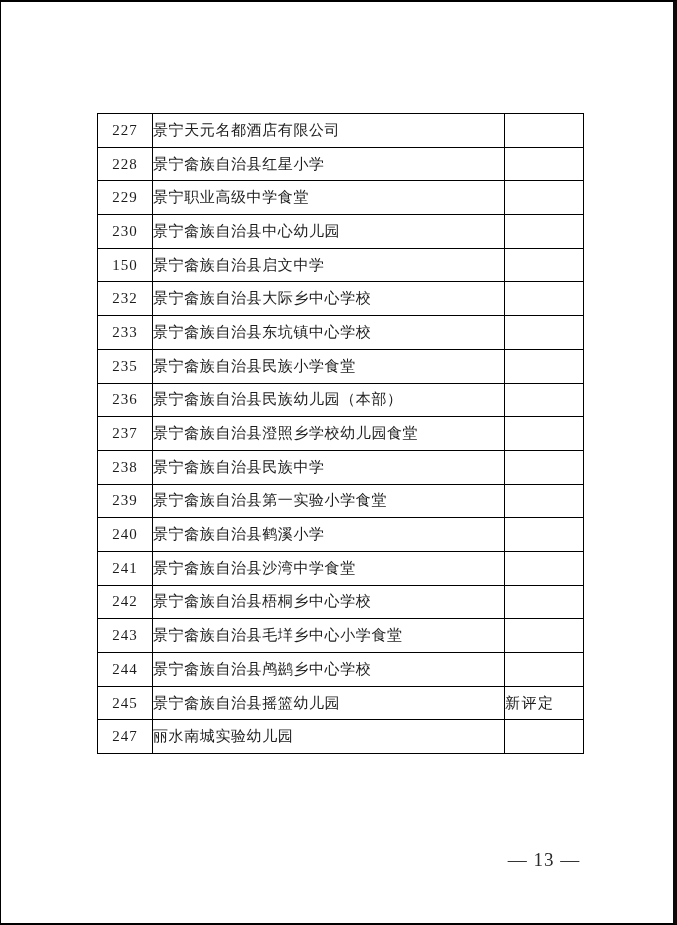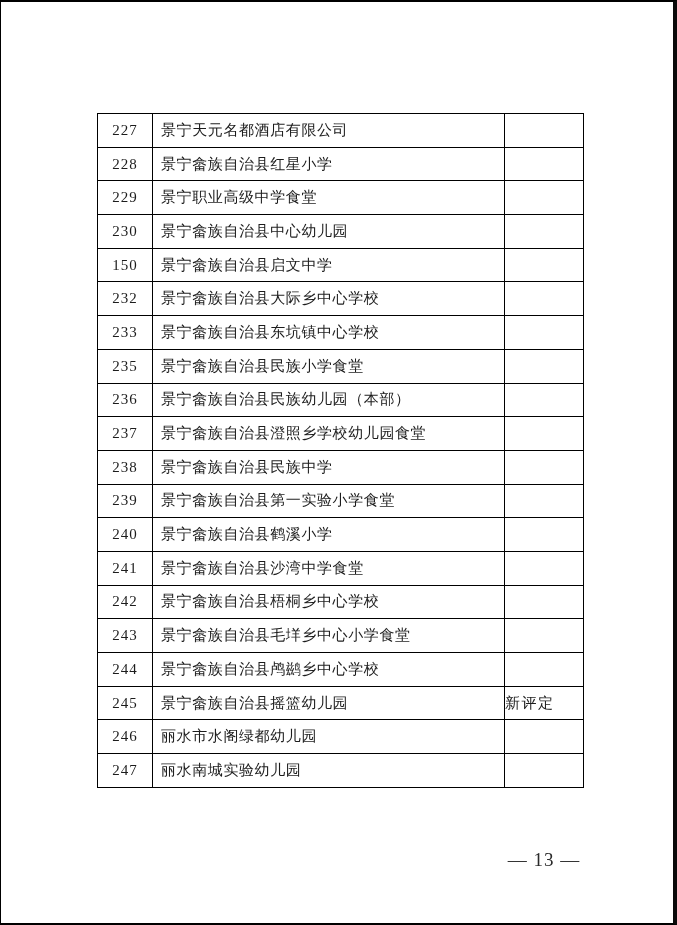--- a/index.html
+++ b/index.html
@@ -35,21 +35,20 @@
     color: #1c1c1c;
     vertical-align: middle;
     overflow: hidden;
     white-space: nowrap;
   }
   td.col-no {
     text-align: center;
     letter-spacing: 1px;
   }
   td.col-name {
-    padding-left: 8px;
     letter-spacing: 0.6px;
   }
   td.col-status {
     text-align: left;
     letter-spacing: 1.5px;
   }
   .page-footer {
     position: absolute;
     left: 505px;
     top: 849px;
@@ -157,25 +156,20 @@
     <td class="col-no">244</td>
     <td class="col-name">景宁畲族自治县鸬鹚乡中心学校</td>
     <td class="col-status"></td>
   </tr>
       <tr>
     <td class="col-no">245</td>
     <td class="col-name">景宁畲族自治县摇篮幼儿园</td>
     <td class="col-status">新评定</td>
   </tr>
       <tr>
-    <td class="col-no">246</td>
-    <td class="col-name">丽水市水阁绿都幼儿园</td>
-    <td class="col-status"></td>
-  </tr>
-      <tr>
     <td class="col-no">247</td>
     <td class="col-name">丽水南城实验幼儿园</td>
     <td class="col-status"></td>
   </tr>
     </tbody>
 </table>
 
 <div class="page-footer">— 13 —</div>
 
 </body></html>

